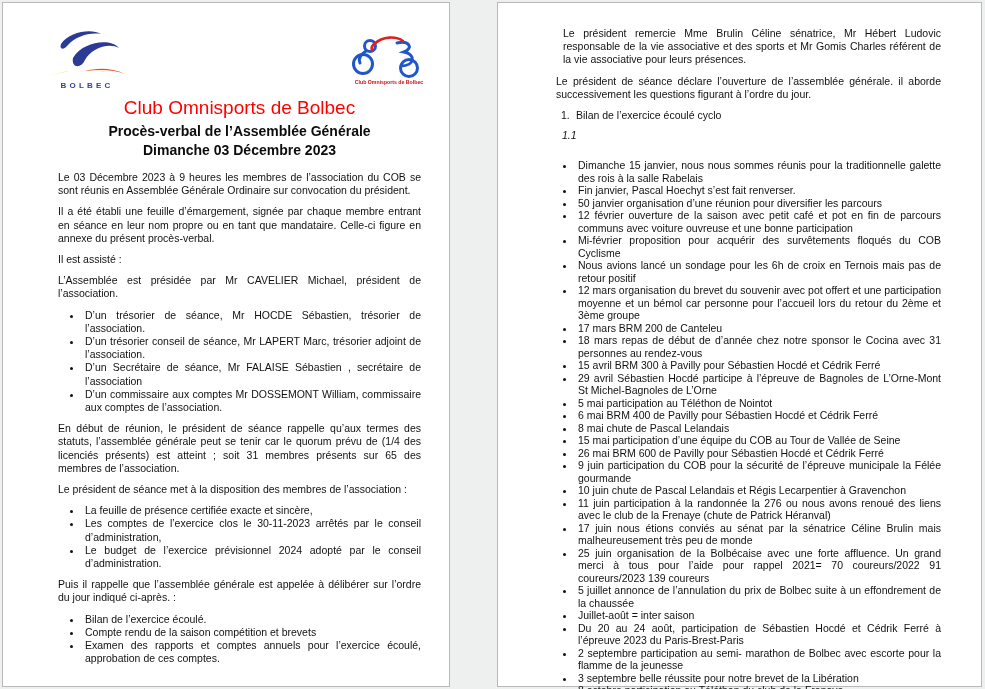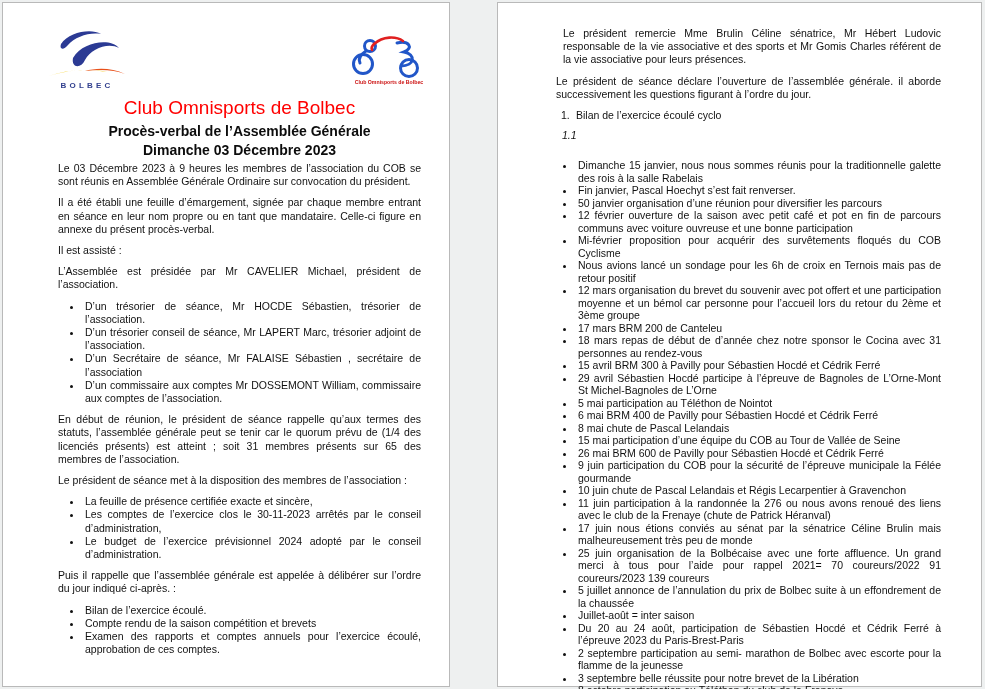--- a/index.html
+++ b/index.html
@@ -10,21 +10,21 @@
   .page.right{left:497px;width:485px;}
 
   
   .lp-body{padding:93px 28px 0 55px;}
   .logo{position:absolute;}
   .logo-bolbec{left:34px;top:24px;}
   .logo-cob{left:338px;top:30px;}
 
   .doc-title{margin:0 0 6px;text-align:center;font-size:19px;line-height:23px;font-weight:500;}
   .doc-subtitle{margin:0 0 6px;text-align:center;font-size:14px;line-height:13px;font-weight:bold;color:#0c0c0c;}
-  .doc-subtitle.last{margin-bottom:5px;}
+  .doc-subtitle.last{margin-bottom:14px;}
 
   .para{margin:0 0 8px;font-size:10.5px;line-height:13.2px;text-align:justify;}
   .para.indent{margin-left:7px;}
   .bullets{margin:0 0 8px;padding-left:25px;font-size:10.5px;line-height:13.2px;text-align:justify;}
   .bullets li{margin:0;padding-left:2px;}
   .rp-body .bullets{padding-left:20px;line-height:12.5px;}
   .rp-body{padding:24px 40px 0 58px;}
   .num-item{margin:0 0 7px 5px;font-size:10.5px;line-height:13.2px;display:flex;}
   .num-item .marker{width:15px;flex:0 0 15px;}
   .sub-item{margin:0 0 0 6px;font-size:10.5px;line-height:13.2px;font-style:italic;}

